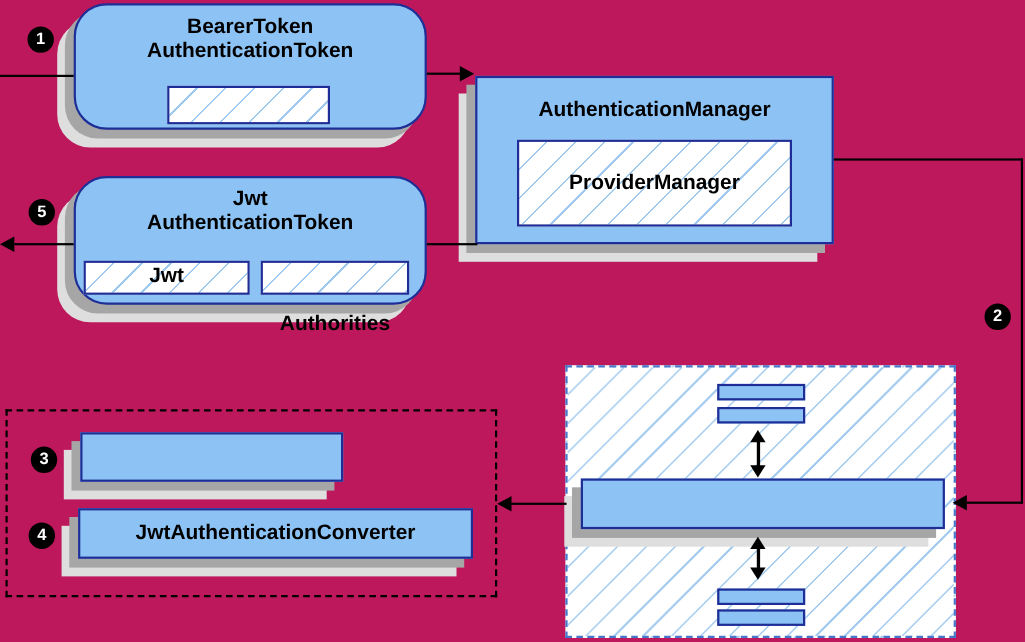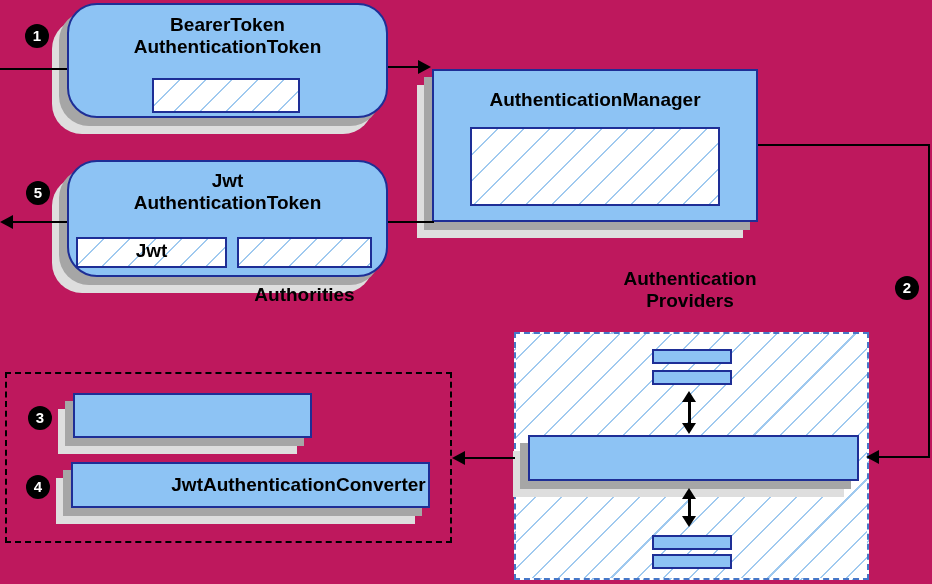--- a/index.html
+++ b/index.html
@@ -39,54 +39,51 @@
   <div class="box rounded z2" style="left:67px;top:3px;width:321px;height:115px;"></div>
   <div class="lbl z3" style="left:67px;top:14px;width:321px;">
     <span class="clbl">BearerToken</span>
     <span class="clbl">AuthenticationToken</span>
   </div>
   <div class="inner hatch z3" style="left:152px;top:78px;width:148px;height:35px;"></div>
 
   <div class="box z2" style="left:432px;top:69px;width:326px;height:153px;"></div>
   <div class="lbl z3" style="left:432px;top:89px;width:326px;text-align:center;">AuthenticationManager</div>
   <div class="inner hatch z3" style="left:470px;top:127px;width:250px;height:79px;"></div>
+  <div class="lbl z4" style="left:470px;top:156px;width:250px;">ProviderManager</div>
 
   <div class="box rounded z2" style="left:67px;top:160px;width:321px;height:117px;"></div>
   <div class="lbl z3" style="left:67px;top:170px;width:321px;">
     <span class="clbl">Jwt</span>
     <span class="clbl">AuthenticationToken</span>
   </div>
   <div class="inner hatch z3" style="left:76px;top:237px;width:151px;height:31px;"></div>
   <div class="lbl z4" style="left:76px;top:240px;width:151px;">Jwt</div>
   <div class="inner hatch z3" style="left:237px;top:237px;width:135px;height:31px;"></div>
   <div class="lbl z4" style="left:237px;top:240px;width:135px;margin-top:44px;">Authorities</div>
 
-  <div class="lbl z2" style="left:590px;top:268px;width:200px;">
-    <span class="clbl">Authentication</span>
-    <span class="clbl">Providers</span>
-  </div>
 
   <div class="smallrect" style="left:652px;top:349px;width:80px;height:15px;"></div>
   <div class="smallrect" style="left:652px;top:370px;width:80px;height:15px;"></div>
   <div class="smallrect" style="left:652px;top:535px;width:80px;height:15px;"></div>
   <div class="smallrect" style="left:652px;top:554px;width:80px;height:15px;"></div>
 
   <div class="tri up" style="left:682px;top:391px;"></div>
   <div class="vline thick" style="left:688px;top:399px;height:27px;width:3px;"></div>
   <div class="tri down" style="left:682px;top:423px;"></div>
 
   <div class="tri up" style="left:682px;top:488px;"></div>
   <div class="vline thick" style="left:688px;top:496px;height:24px;width:3px;"></div>
   <div class="tri down" style="left:682px;top:516px;"></div>
 
   <div class="box z3" style="left:528px;top:435px;width:331px;height:46px;"></div>
 
   <div class="box z2" style="left:73px;top:393px;width:239px;height:45px;"></div>
   <div class="box z2" style="left:71px;top:462px;width:359px;height:46px;"></div>
-  <div class="lbl z3" style="left:71px;top:474px;width:359px;padding-left:48px;">JwtAuthenticationConverter</div>
+  <div class="lbl z3" style="left:71px;top:474px;width:359px;">JwtAuthenticationConverter</div>
 
   <div class="hline" style="left:0;top:68px;width:67px;"></div>
 
   <div class="hline" style="left:388px;top:66px;width:31px;"></div>
   <div class="tri right" style="left:418px;top:60px;"></div>
 
   <div class="hline" style="left:388px;top:221px;width:46px;"></div>
 
   <div class="hline" style="left:13px;top:221px;width:54px;"></div>
   <div class="tri left" style="left:0;top:215px;"></div>

